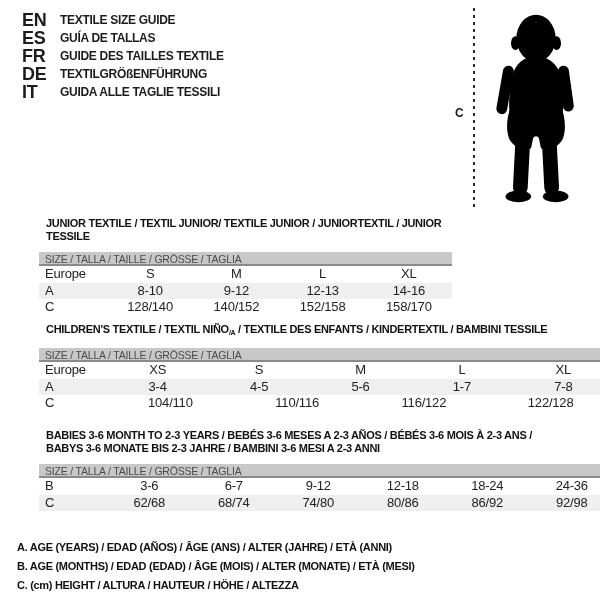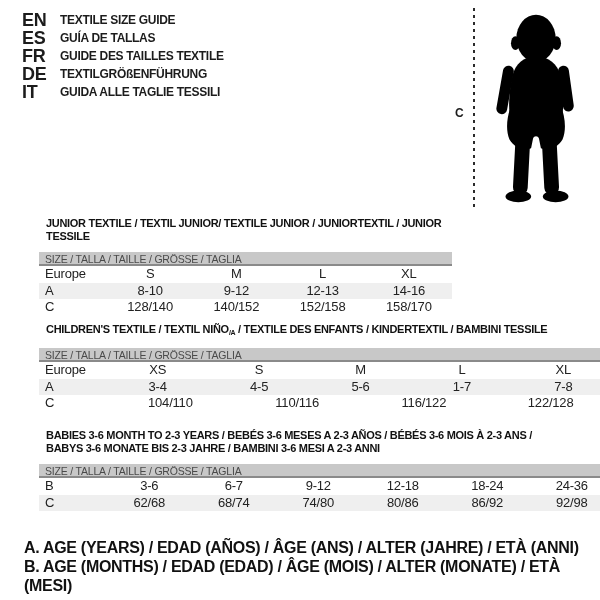--- a/index.html
+++ b/index.html
@@ -33,21 +33,21 @@
   .bar{height:14px;line-height:14px;background:var(--bar-bg);color:var(--bar-text);
     font-size:10.5px;font-weight:400;letter-spacing:-0.2px;padding-left:6px;
     border-bottom:2px solid var(--bar-border);box-sizing:border-box;}
   .trow{display:flex;height:16.5px;line-height:16.5px;font-size:13px;letter-spacing:-0.2px;}
   .trow.shaded{background:var(--shaded-row);}
   .lbl{flex:0 0 62px;padding-left:6px;text-align:left;color:#222;}
   .cell{flex:1;text-align:center;color:#222;}
 
   
   .footnotes{position:absolute;left:17px;top:538px;}
-  .footnote{font-size:16px;font-weight:700;letter-spacing:-0.3px;line-height:19px;color:#111;margin-left:7px;}
+  .footnote{font-size:11px;font-weight:700;letter-spacing:-0.3px;line-height:19px;color:#111;}
 </style>
 </head>
 <body>
 
 <div class="page">
 
   <div class="lang-list">
       <div class="lang-row">
         <span class="lang-code">EN</span>
         <span class="lang-title">TEXTILE SIZE GUIDE</span>
@@ -169,15 +169,16 @@
           <span class="cell">80/86</span>
           <span class="cell">86/92</span>
           <span class="cell">92/98</span>
         </div>
       </div>
     </div>
 
   <div class="footnotes">
       <div class="footnote">A. AGE (YEARS) / EDAD (AÑOS) / ÂGE (ANS) / ALTER (JAHRE) / ETÀ (ANNI)</div>
       <div class="footnote">B. AGE (MONTHS) / EDAD (EDAD) / ÂGE (MOIS) / ALTER (MONATE) / ETÀ (MESI)</div>
+      <div class="footnote">C. (cm) HEIGHT / ALTURA / HAUTEUR / HÖHE / ALTEZZA</div>
     </div>
 
 </div>
 
 </body></html>

